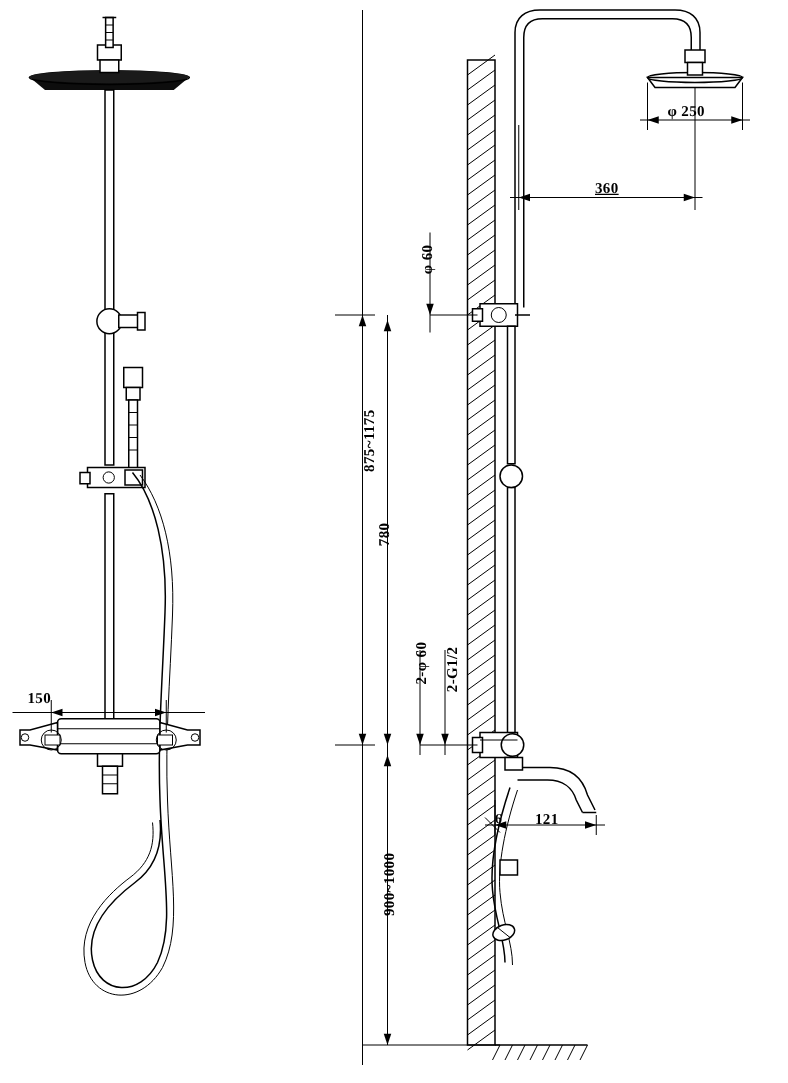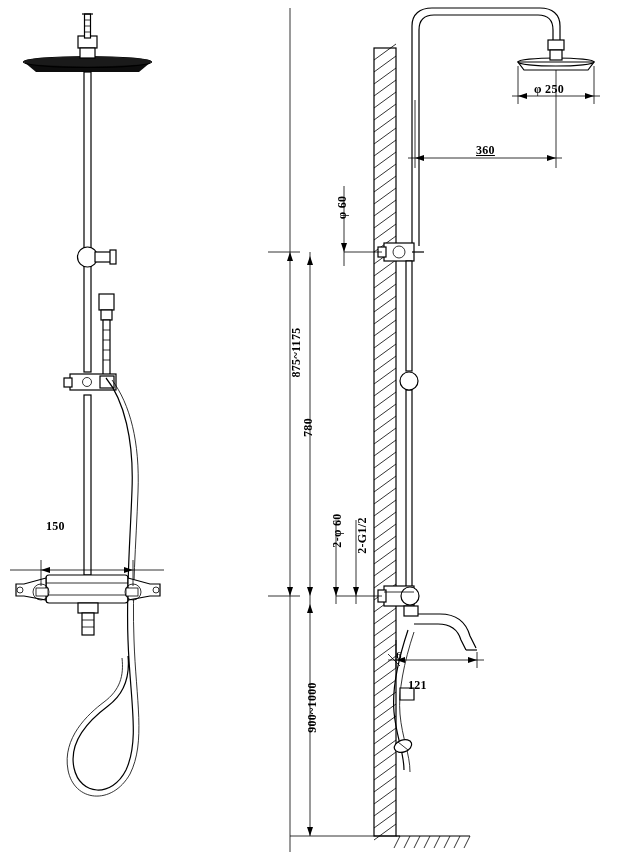--- a/index.html
+++ b/index.html
@@ -311,35 +311,35 @@
 
       <g>
         <path class="ln thin" d="M310,600 L310,836"></path>
         <path class="ln thin" d="M290,836 L400,836"></path>
         <path class="fillblk" d="M310,604 L307,613 L313,613 Z"></path>
         <path class="fillblk" d="M310,836 L307,827 L313,827 Z"></path>
       </g>
     </g>
   </svg>
 
-  <div class="dim" style="left:22px;top:519px;margin-left:24px;">150</div>
+  <div class="dim" style="left:22px;top:551px;">150</div>
 
   <div class="dim" style="left:534px;top:82px;text-align:center;">φ 250</div>
 
   <div class="dim" style="left:476px;top:143px;text-decoration:underline;">360</div>
 
   <div class="dim vert" style="left:322px;top:200px;width:40px;text-align:center;">φ 60</div>
 
   <div class="dim vert" style="left:256px;top:345px;width:80px;text-align:center;">875~1175</div>
 
   <div class="dim vert" style="left:288px;top:420px;width:40px;text-align:center;">780</div>
 
   <div class="dim vert" style="left:312px;top:523px;width:50px;text-align:center;">2-φ 60</div>
 
   <div class="dim vert" style="left:333px;top:528px;width:58px;text-align:center;">2-G1/2</div>
 
-  <div class="dim" style="left:408px;top:648px;margin-top:30px;">121</div>
+  <div class="dim" style="left:428px;top:648px;">121</div>
 
   <div class="dim" style="left:396px;top:649px;font-size:11px;">6</div>
 
   <div class="dim vert" style="left:272px;top:700px;width:80px;text-align:center;">900~1000</div>
 
 </div>
 
 </body></html>

